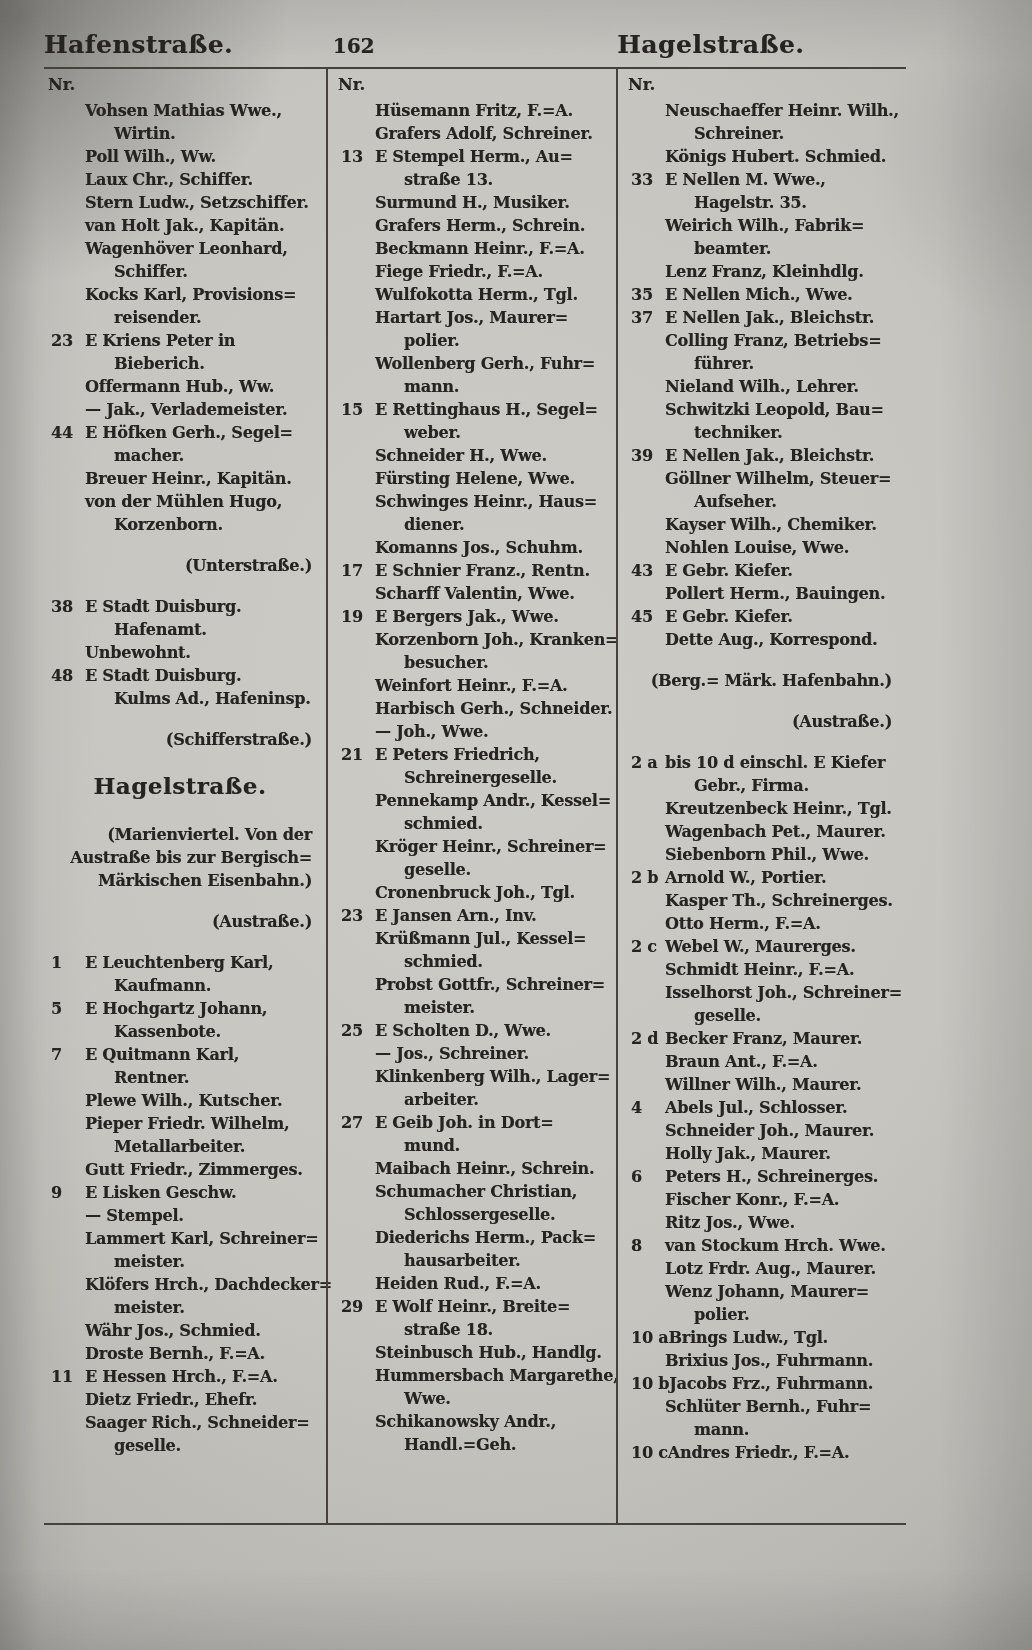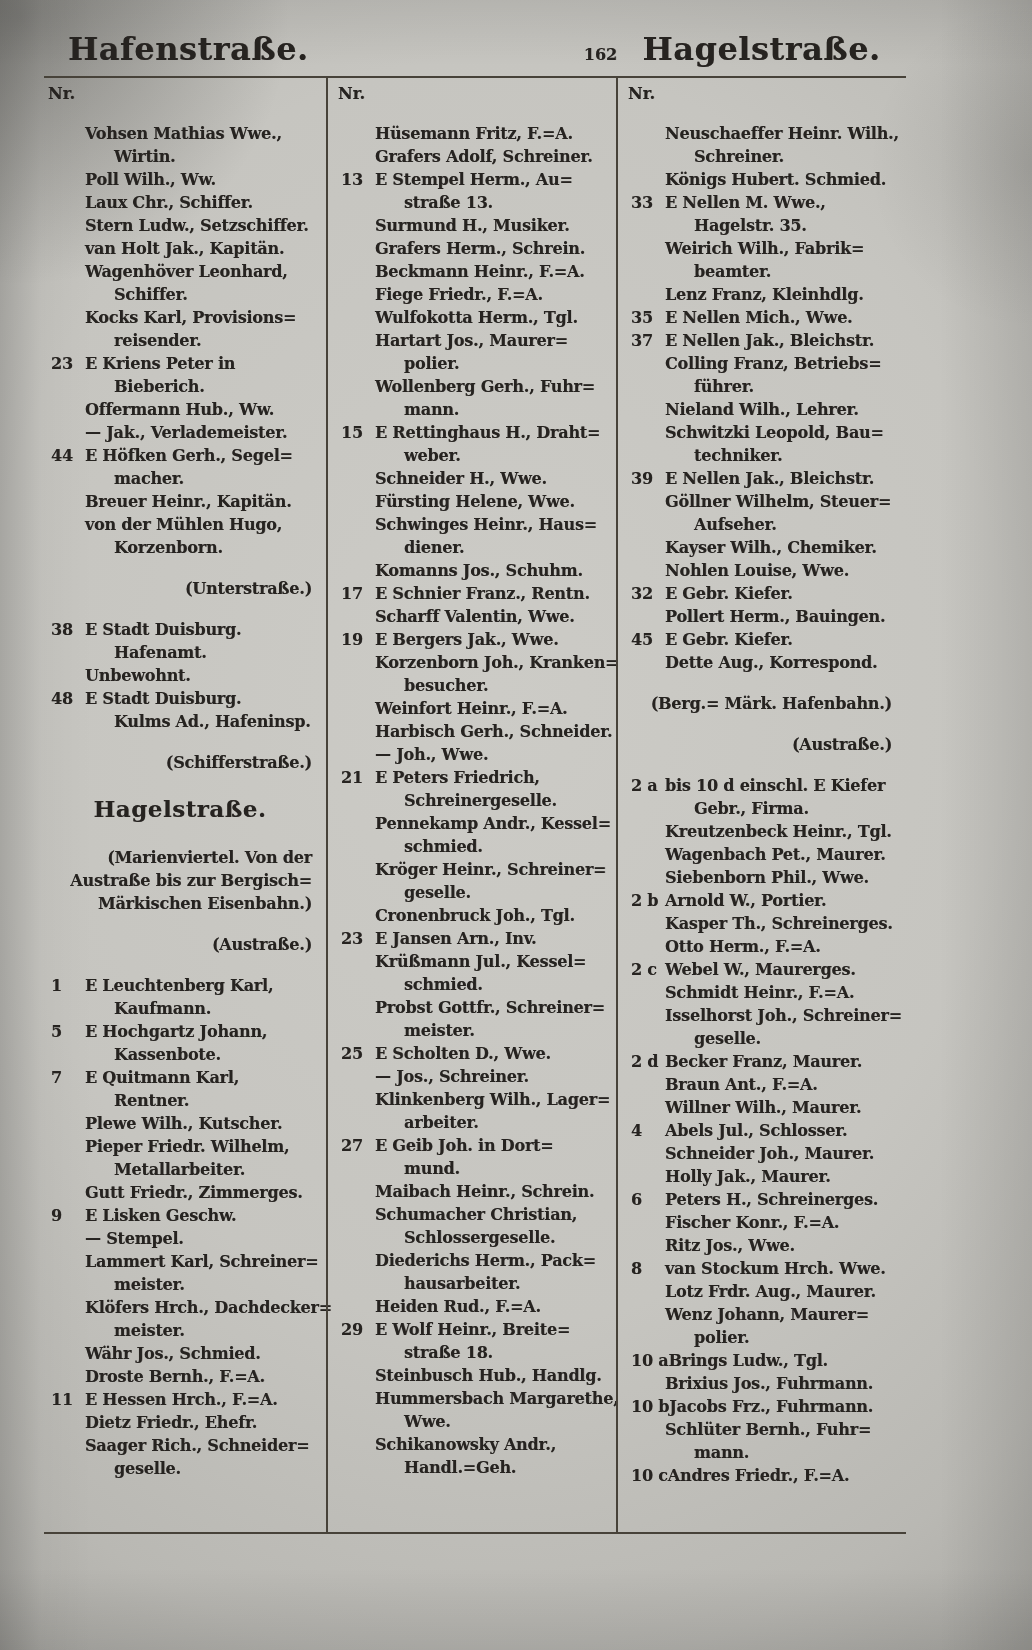--- a/index.html
+++ b/index.html
@@ -13,32 +13,32 @@
       linear-gradient(90deg, rgba(0,0,0,0.16) 0, rgba(0,0,0,0.03) 4%, rgba(0,0,0,0) 9%, rgba(0,0,0,0) 91%, rgba(0,0,0,0.10) 100%),
       linear-gradient(0deg, rgba(0,0,0,0.10) 0, rgba(0,0,0,0) 5%, rgba(0,0,0,0) 96%, rgba(0,0,0,0.08) 100%),
       radial-gradient(ellipse 90% 70% at 48% 42%, #cccbc6 0%, #c6c5c0 55%, #b9b8b3 85%, #acaba6 100%);
     color:#262320;
     font-family:"DejaVu Serif","Liberation Serif",serif;
     font-weight:700;
     text-shadow:0.3px 0.3px 0 rgba(38,34,30,0.45);
   }
   .content { position:absolute; left:44px; top:30px; width:862px; }
   .header { display:flex; align-items:baseline; padding:0 0 8px; }
-  .h-street { width:33.5%; text-align:center; font-size:32px; letter-spacing:0.5px; }
-  .h-page { width:33%; text-align:right; font-size:16px; }
+  .h-street { width:33.5%; font-size:25px; letter-spacing:0.5px; }
+  .h-page { width:33%; text-align:left; font-size:20px; }
   .columns {
     display:flex;
     border-top:2px solid #474239;
     border-bottom:2px solid #474239;
     height:1458px; overflow:hidden;
   }
   .col { flex:1 1 0; padding:4px 2px 0 10px; min-width:0; }
   .col:first-child { padding-left:4px; }
   .col + .col { border-left:2px solid #474239; }
-  .nr { font-size:16px; line-height:24px; margin-bottom:16px; }
+  .nr { font-size:16px; line-height:24px; margin-bottom:2px; }
   .line { font-size:16px; line-height:23px; white-space:nowrap; letter-spacing:-0.2px; }
   .line.e { padding-left:3px; }
   .line.e .num { display:inline-block; min-width:34px; }
   .line.c { padding-left:66px; }
   .line.x { text-align:right; padding-right:12px; }
   .line.h { text-align:center; font-size:23px; line-height:30px; padding:2px 12px 4px 0; letter-spacing:0.5px; }
   .line.b { height:18px; }
 </style>
 </head>
 <body>
@@ -122,21 +122,21 @@
           <div class="line c"><span class="txt">straße 13.</span></div>
           <div class="line e"><span class="num"></span><span class="txt">Surmund H., Musiker.</span></div>
           <div class="line e"><span class="num"></span><span class="txt">Grafers Herm., Schrein.</span></div>
           <div class="line e"><span class="num"></span><span class="txt">Beckmann Heinr., F.=A.</span></div>
           <div class="line e"><span class="num"></span><span class="txt">Fiege Friedr., F.=A.</span></div>
           <div class="line e"><span class="num"></span><span class="txt">Wulfokotta Herm., Tgl.</span></div>
           <div class="line e"><span class="num"></span><span class="txt">Hartart Jos., Maurer=</span></div>
           <div class="line c"><span class="txt">polier.</span></div>
           <div class="line e"><span class="num"></span><span class="txt">Wollenberg Gerh., Fuhr=</span></div>
           <div class="line c"><span class="txt">mann.</span></div>
-          <div class="line e"><span class="num">15</span><span class="txt">E Rettinghaus H., Draht=</span></div>
+          <div class="line e"><span class="num">15</span><span class="txt">E Rettinghaus H., Segel=</span></div>
           <div class="line c"><span class="txt">weber.</span></div>
           <div class="line e"><span class="num"></span><span class="txt">Schneider H., Wwe.</span></div>
           <div class="line e"><span class="num"></span><span class="txt">Fürsting Helene, Wwe.</span></div>
           <div class="line e"><span class="num"></span><span class="txt">Schwinges Heinr., Haus=</span></div>
           <div class="line c"><span class="txt">diener.</span></div>
           <div class="line e"><span class="num"></span><span class="txt">Komanns Jos., Schuhm.</span></div>
           <div class="line e"><span class="num">17</span><span class="txt">E Schnier Franz., Rentn.</span></div>
           <div class="line e"><span class="num"></span><span class="txt">Scharff Valentin, Wwe.</span></div>
           <div class="line e"><span class="num">19</span><span class="txt">E Bergers Jak., Wwe.</span></div>
           <div class="line e"><span class="num"></span><span class="txt">Korzenborn Joh., Kranken=</span></div>
@@ -191,21 +191,21 @@
           <div class="line e"><span class="num"></span><span class="txt">Colling Franz, Betriebs=</span></div>
           <div class="line c"><span class="txt">führer.</span></div>
           <div class="line e"><span class="num"></span><span class="txt">Nieland Wilh., Lehrer.</span></div>
           <div class="line e"><span class="num"></span><span class="txt">Schwitzki Leopold, Bau=</span></div>
           <div class="line c"><span class="txt">techniker.</span></div>
           <div class="line e"><span class="num">39</span><span class="txt">E Nellen Jak., Bleichstr.</span></div>
           <div class="line e"><span class="num"></span><span class="txt">Göllner Wilhelm, Steuer=</span></div>
           <div class="line c"><span class="txt">Aufseher.</span></div>
           <div class="line e"><span class="num"></span><span class="txt">Kayser Wilh., Chemiker.</span></div>
           <div class="line e"><span class="num"></span><span class="txt">Nohlen Louise, Wwe.</span></div>
-          <div class="line e"><span class="num">32</span><span class="txt">E Gebr. Kiefer.</span></div>
+          <div class="line e"><span class="num">43</span><span class="txt">E Gebr. Kiefer.</span></div>
           <div class="line e"><span class="num"></span><span class="txt">Pollert Herm., Bauingen.</span></div>
           <div class="line e"><span class="num">45</span><span class="txt">E Gebr. Kiefer.</span></div>
           <div class="line e"><span class="num"></span><span class="txt">Dette Aug., Korrespond.</span></div>
           <div class="line b"></div>
           <div class="line x"><span class="txt">(Berg.= Märk. Hafenbahn.)</span></div>
           <div class="line b"></div>
           <div class="line x"><span class="txt">(Austraße.)</span></div>
           <div class="line b"></div>
           <div class="line e"><span class="num">2 a</span><span class="txt">bis 10 d einschl. E Kiefer</span></div>
           <div class="line c"><span class="txt">Gebr., Firma.</span></div>

